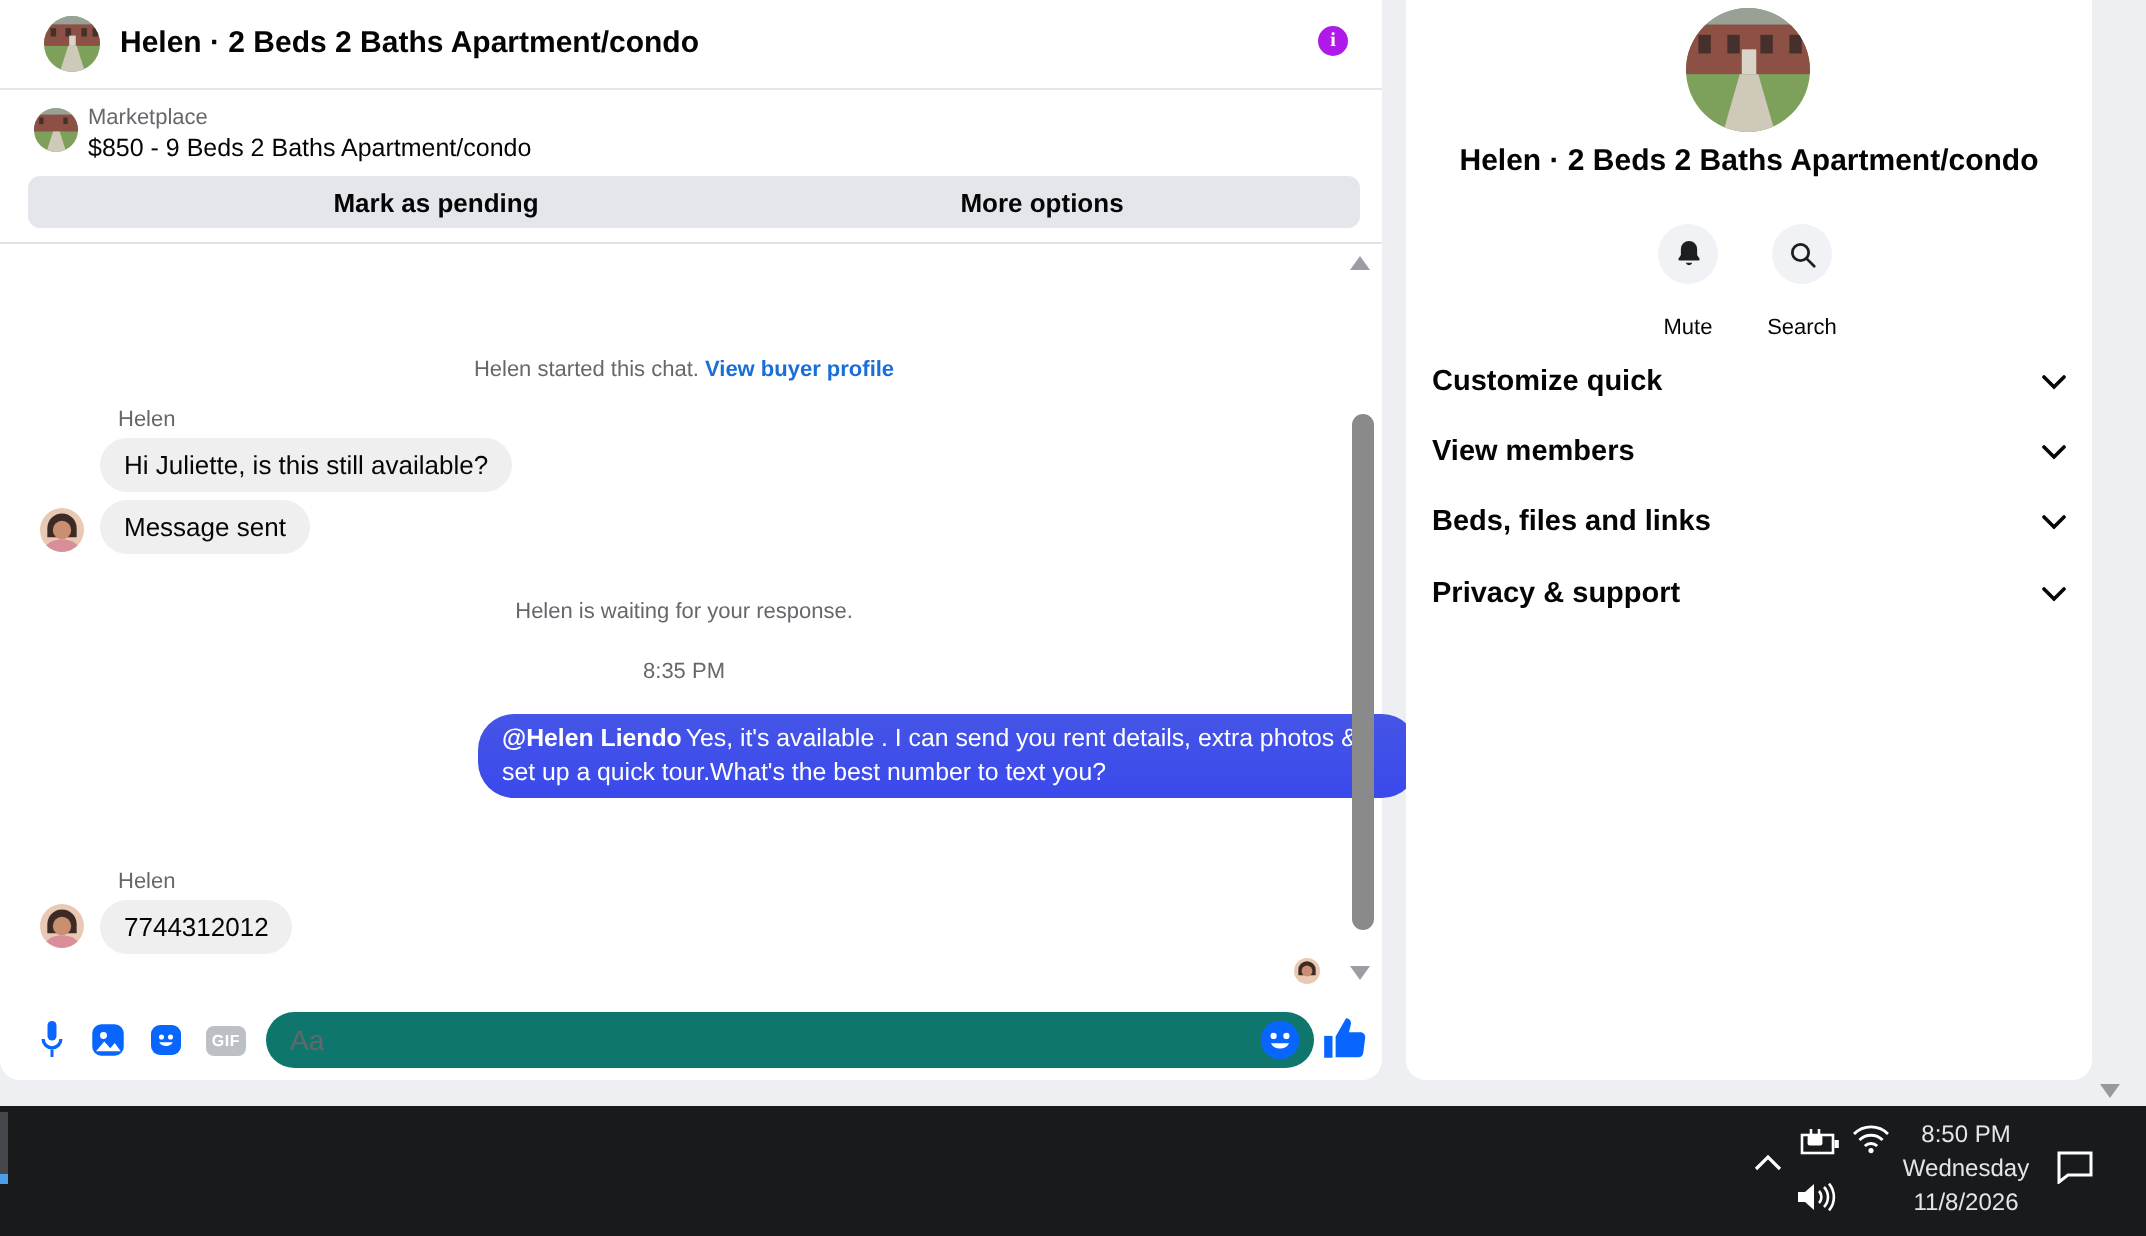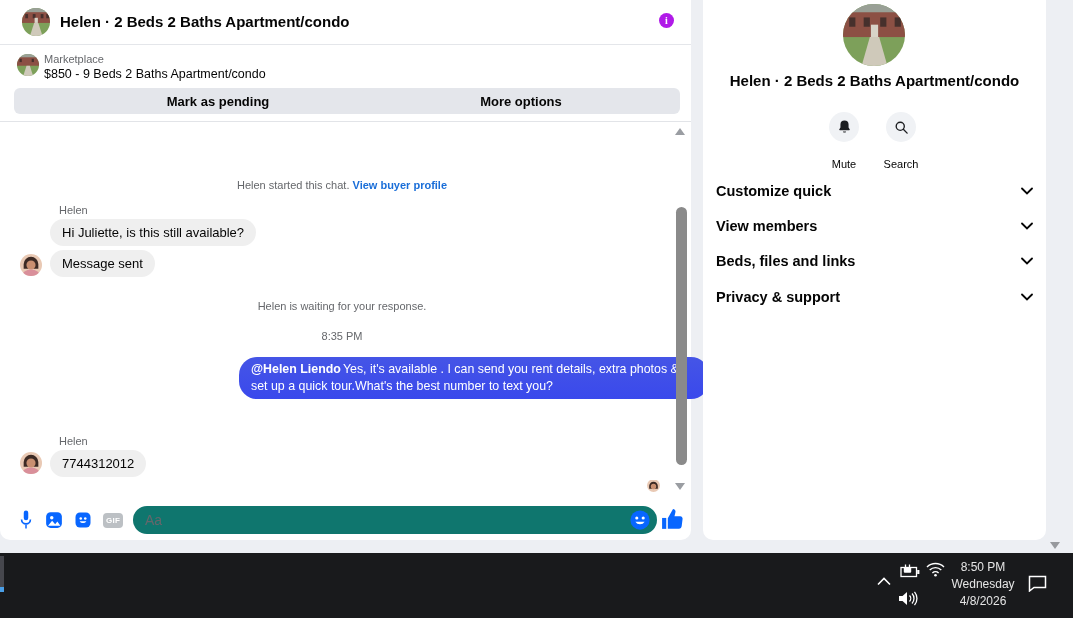--- a/index.html
+++ b/index.html
@@ -307,21 +307,21 @@
     </div>
     <div class="tb-ico tb-speaker">
       <svg width="21" height="15" viewBox="0 0 21 15">
         <path d="M1 5h3.5L9 1v13L4.5 10H1z" fill="#fff"></path>
         <path d="M11.5 4.5a4.3 4.3 0 0 1 0 6M14 2.5a7.3 7.3 0 0 1 0 10M16.5 0.8a10.4 10.4 0 0 1 0 13.4" fill="none" stroke="#fff" stroke-width="1.3"></path>
       </svg>
     </div>
     <div class="tb-clock">
       <div>8:50 PM</div>
       <div>Wednesday</div>
-      <div>4/8/2026</div>
+      <div>11/8/2026</div>
     </div>
     <div class="tb-ico tb-action">
       <svg width="19" height="17" viewBox="0 0 19 17">
         <path d="M1.5 1.5h16v11H6l-4.5 3.5z" fill="none" stroke="#fff" stroke-width="1.5"></path>
       </svg>
     </div>
   </div>
 
 </div>
 

